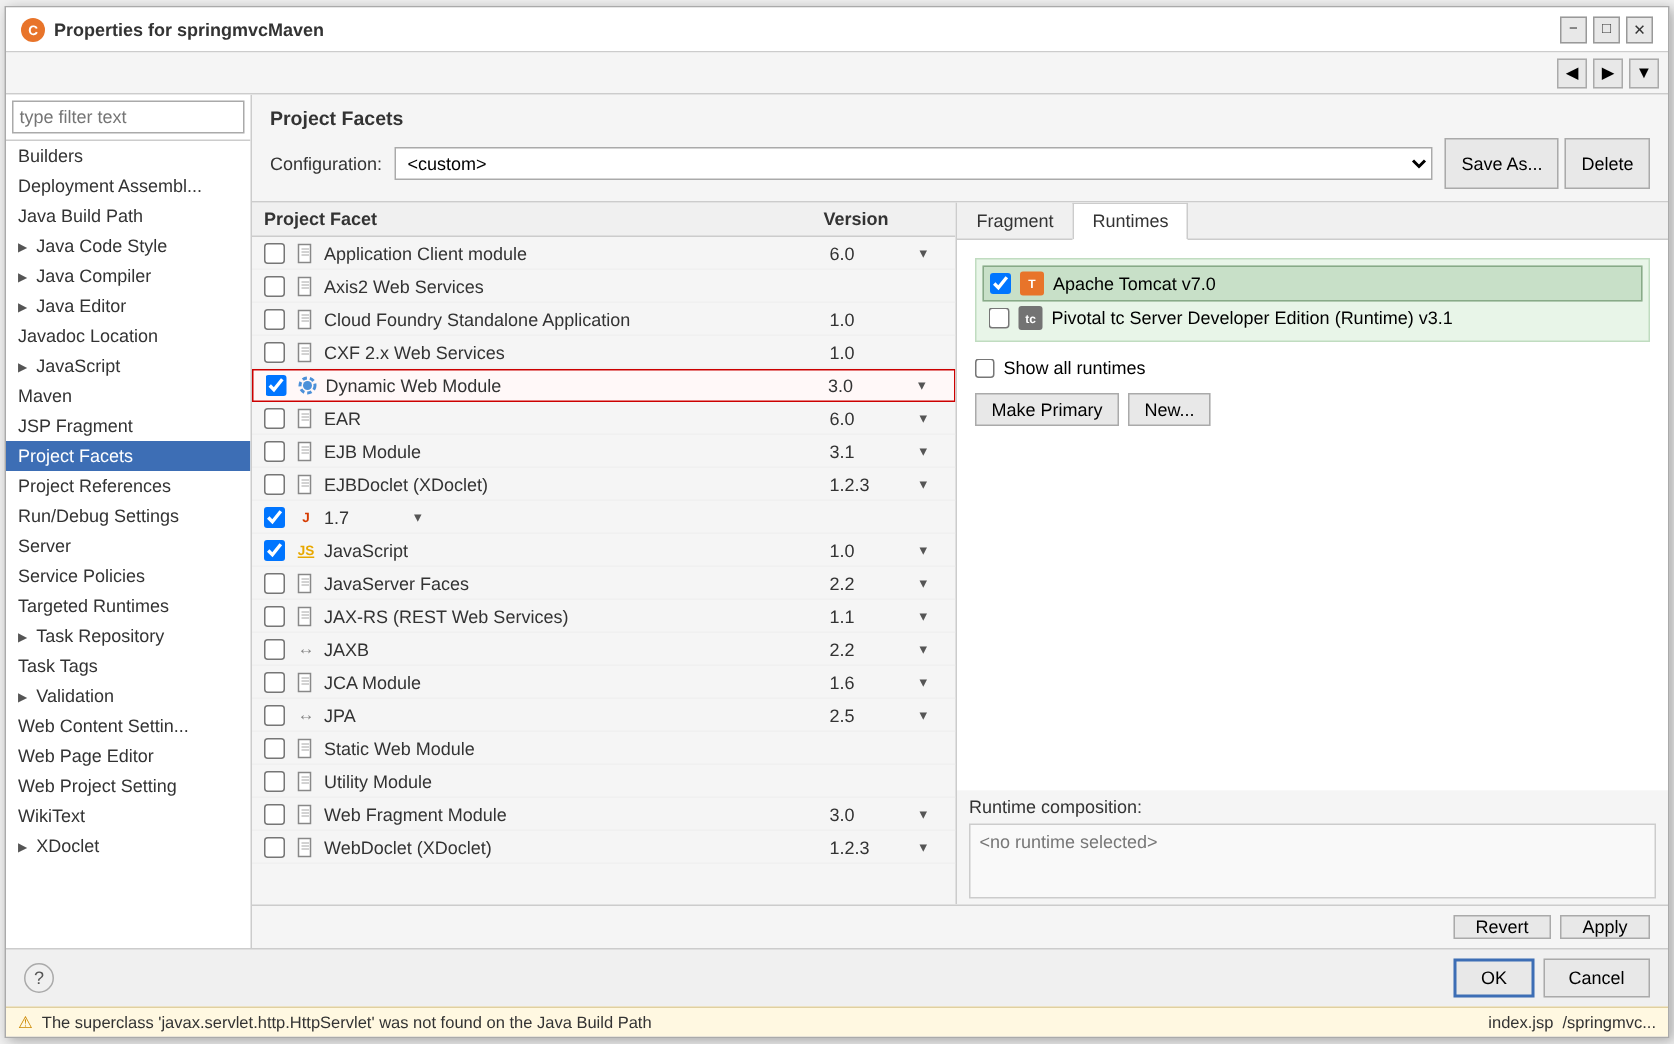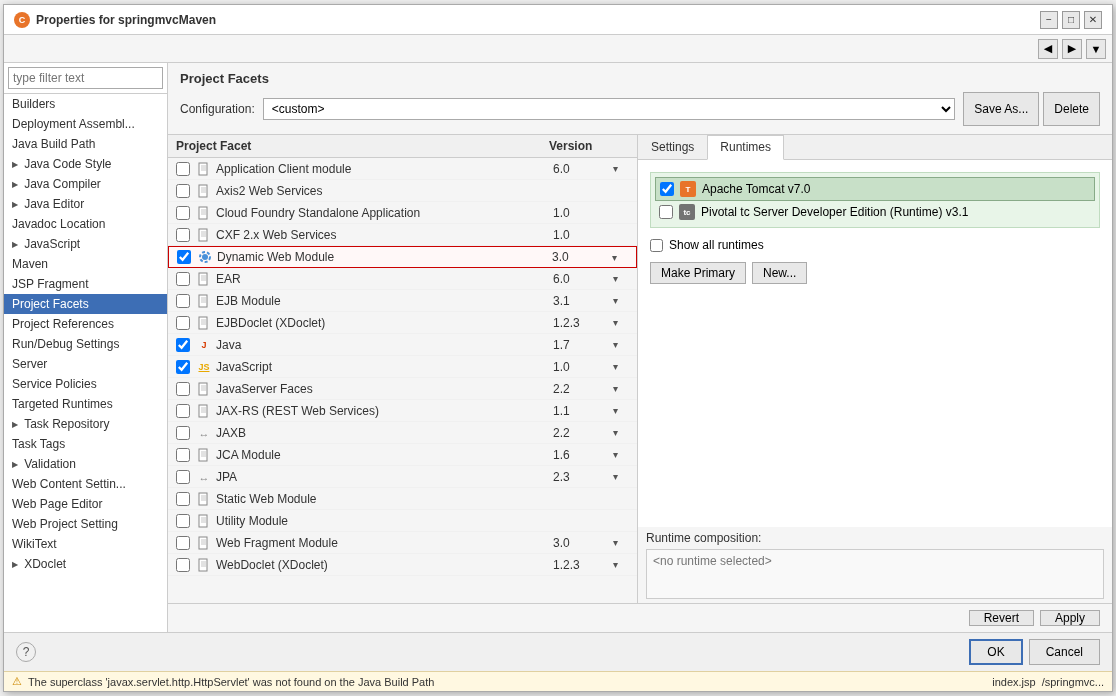--- a/index.html
+++ b/index.html
@@ -622,21 +622,20 @@
                 </span>
                 <span class="facet-name">EJBDoclet (XDoclet)</span>
                 <span class="facet-version">1.2.3</span>
                 <span class="facet-dropdown">▾</span>
               </div>
               <div class="facet-row">
                 <input type="checkbox" class="facet-checkbox" checked="" style="">
                 <span class="facet-icon">
                   <span style="color:#d63b00;font-weight:bold;font-size:9px;">J</span>
                 </span>
-                <span class="facet-name">Java</span>
                 <span class="facet-version">1.7</span>
                 <span class="facet-dropdown">▾</span>
               </div>
               <div class="facet-row">
                 <input type="checkbox" class="facet-checkbox" checked="" style="">
                 <span class="facet-icon">
                   <span style="color:#e8a800;font-weight:bold;font-size:9px;text-decoration:underline;">JS</span>
                 </span>
                 <span class="facet-name">JavaScript</span>
                 <span class="facet-version">1.0</span>
@@ -692,21 +691,21 @@
                 <span class="facet-name">JCA Module</span>
                 <span class="facet-version">1.6</span>
                 <span class="facet-dropdown">▾</span>
               </div>
               <div class="facet-row">
                 <input type="checkbox" class="facet-checkbox" style="">
                 <span class="facet-icon">
                   <span style="color:#888;font-size:11px;">↔</span>
                 </span>
                 <span class="facet-name">JPA</span>
-                <span class="facet-version">2.3</span>
+                <span class="facet-version">2.5</span>
                 <span class="facet-dropdown">▾</span>
               </div>
               <div class="facet-row">
                 <input type="checkbox" class="facet-checkbox" style="">
                 <span class="facet-icon">
                   <svg width="12" height="14" viewBox="0 0 12 14">
                     <rect x="1" y="1" width="8" height="12" fill="white" stroke="#888" stroke-width="1"></rect>
                     <line x1="3" y1="4" x2="8" y2="4" stroke="#888" stroke-width="0.5"></line>
                     <line x1="3" y1="6" x2="8" y2="6" stroke="#888" stroke-width="0.5"></line>
                     <line x1="3" y1="8" x2="8" y2="8" stroke="#888" stroke-width="0.5"></line>
@@ -756,21 +755,21 @@
                 </span>
                 <span class="facet-name">WebDoclet (XDoclet)</span>
                 <span class="facet-version">1.2.3</span>
                 <span class="facet-dropdown">▾</span>
               </div>
             </div>
         </div>
 
         <div class="details-panel">
           <div class="details-tabs">
-            <div class="tab">Settings</div>
+            <div class="tab">Fragment</div>
             <div class="tab active">Runtimes</div>
           </div>
           <div class="tab-content" id="runtimes-content">
           <div class="facets-green-bg">
                 <div class="runtime-item selected-runtime">
                   <input type="checkbox" class="runtime-checkbox" checked="" style="">
                   <div class="runtime-icon">
                     <span style="font-size:8px;font-weight:bold;color:white;">T</span>
                   </div>
                   <span>Apache Tomcat v7.0</span>

